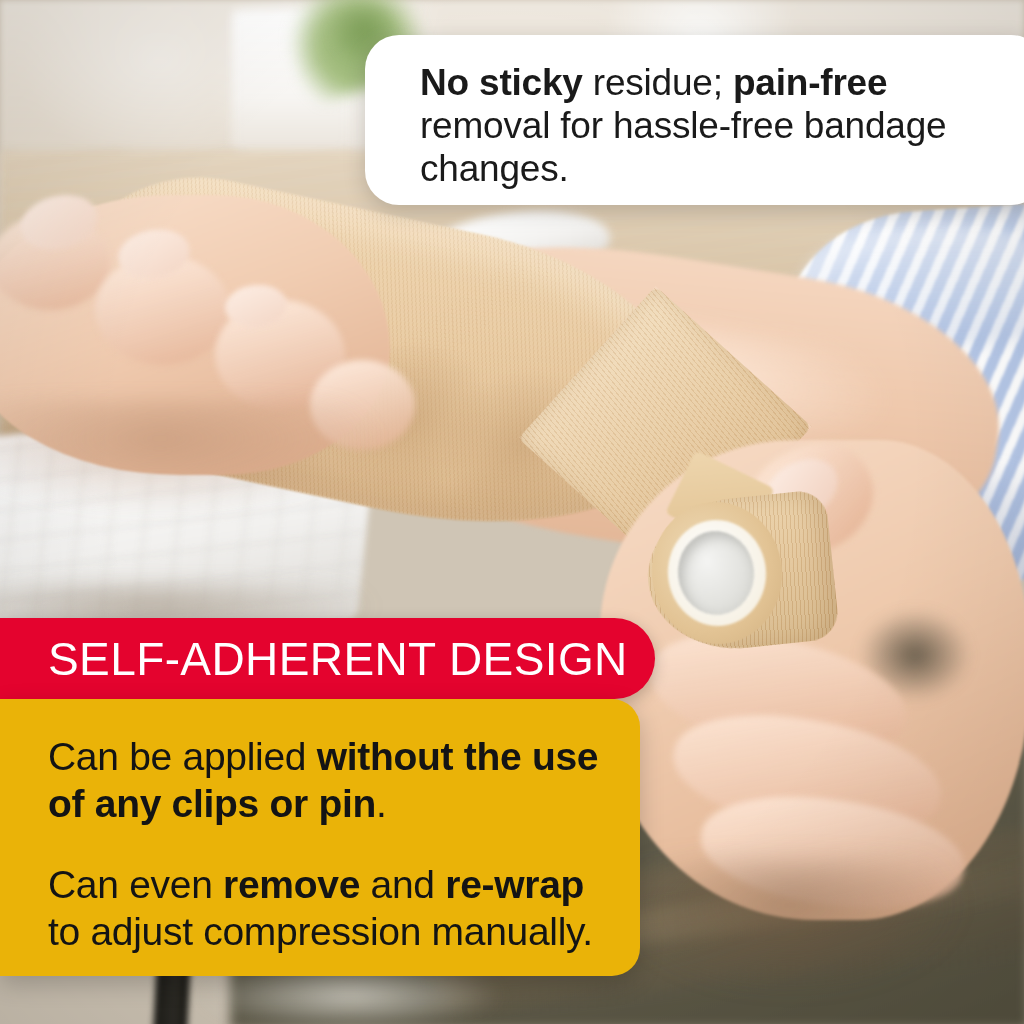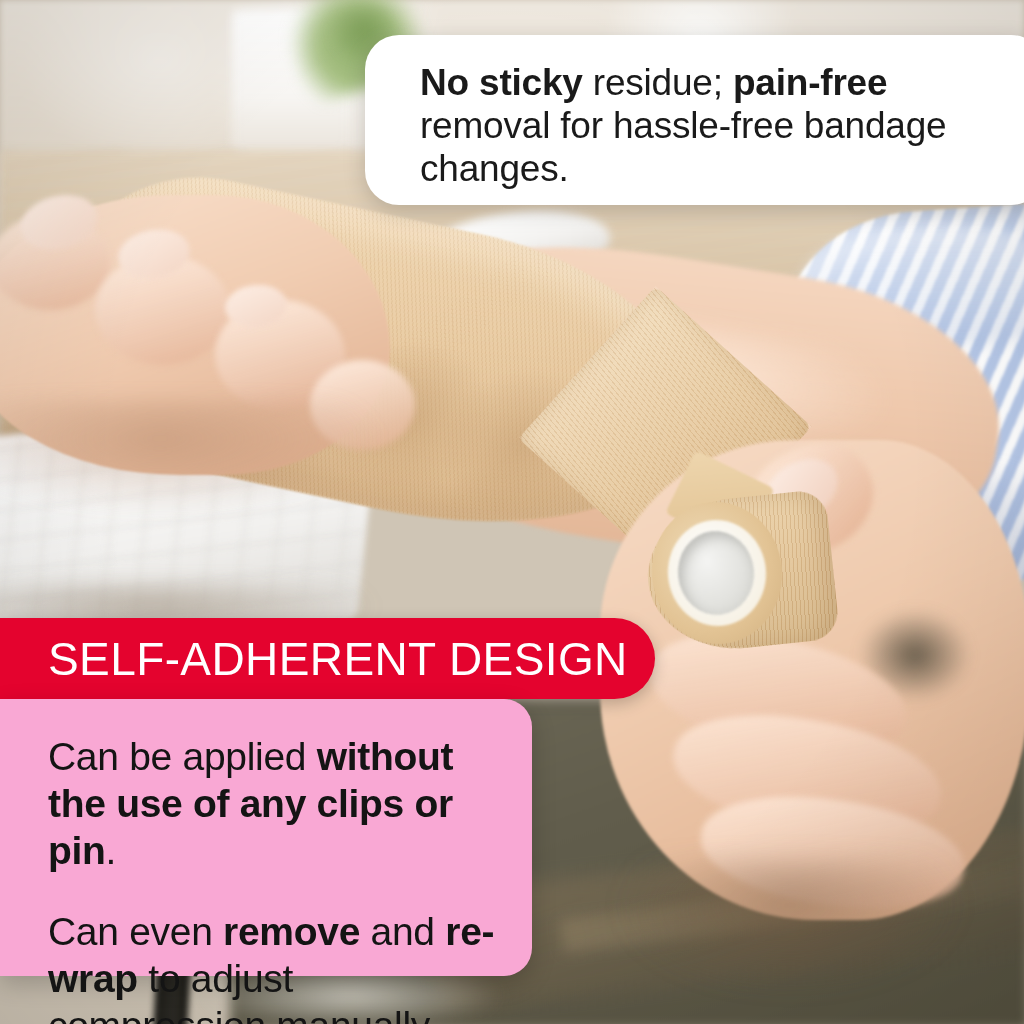--- a/index.html
+++ b/index.html
@@ -367,22 +367,22 @@
   .banner-title {
     color: #ffffff;
     font-size: 46px;
     font-weight: 400;
     letter-spacing: 0.4px;
     margin-left: 48px;
     white-space: nowrap;
   }
 
   .panel-bottom {
-    position: absolute; left: 0; top: 699px; width: 532px; height: 277px;
-    background: #f9a8d4;
+    position: absolute; left: 0; top: 699px; width: 640px; height: 277px;
+    background: #eab308;
     border-radius: 0 28px 28px 0;
     box-shadow: 0 8px 24px rgba(0,0,0,0.20);
     box-sizing: border-box;
     padding: 34px 30px 0 48px;
   }
   .panel-bottom p {
     margin: 0 0 34px 0;
     font-size: 39px;
     line-height: 47px;
     color: #141414;

